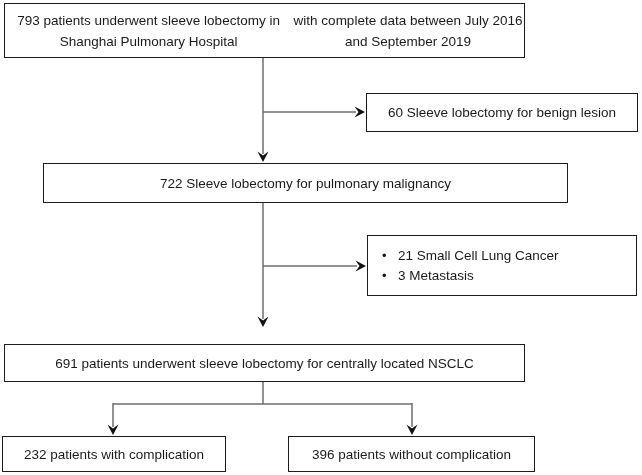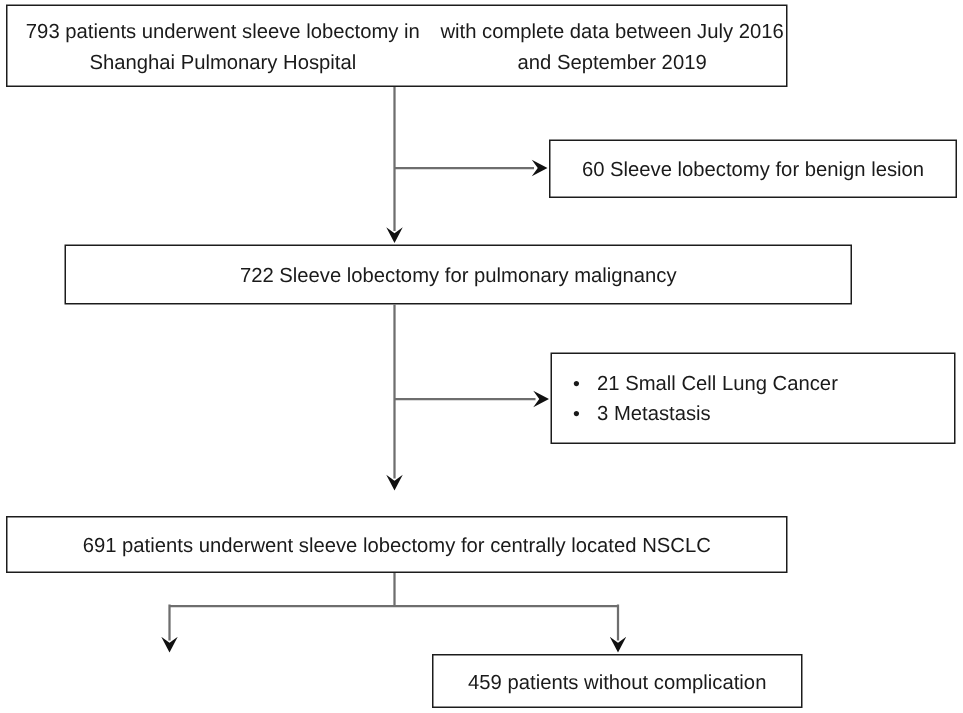--- a/index.html
+++ b/index.html
@@ -107,18 +107,21 @@
     <div class="bullet-row">
       <span class="bullet-dot">•</span>
       <span>3 Metastasis</span>
     </div>
   </div>
 
   <div class="box box-nsclc">
     <div>691 patients underwent sleeve lobectomy for centrally located NSCLC</div>
   </div>
 
+  <div class="box box-compl">
+    <div>232 patients with complication</div>
+  </div>
 
   <div class="box box-nocompl">
-    <div>459 patients without complication</div>
+    <div>396 patients without complication</div>
   </div>
 
 </div>
 
 </body></html>

